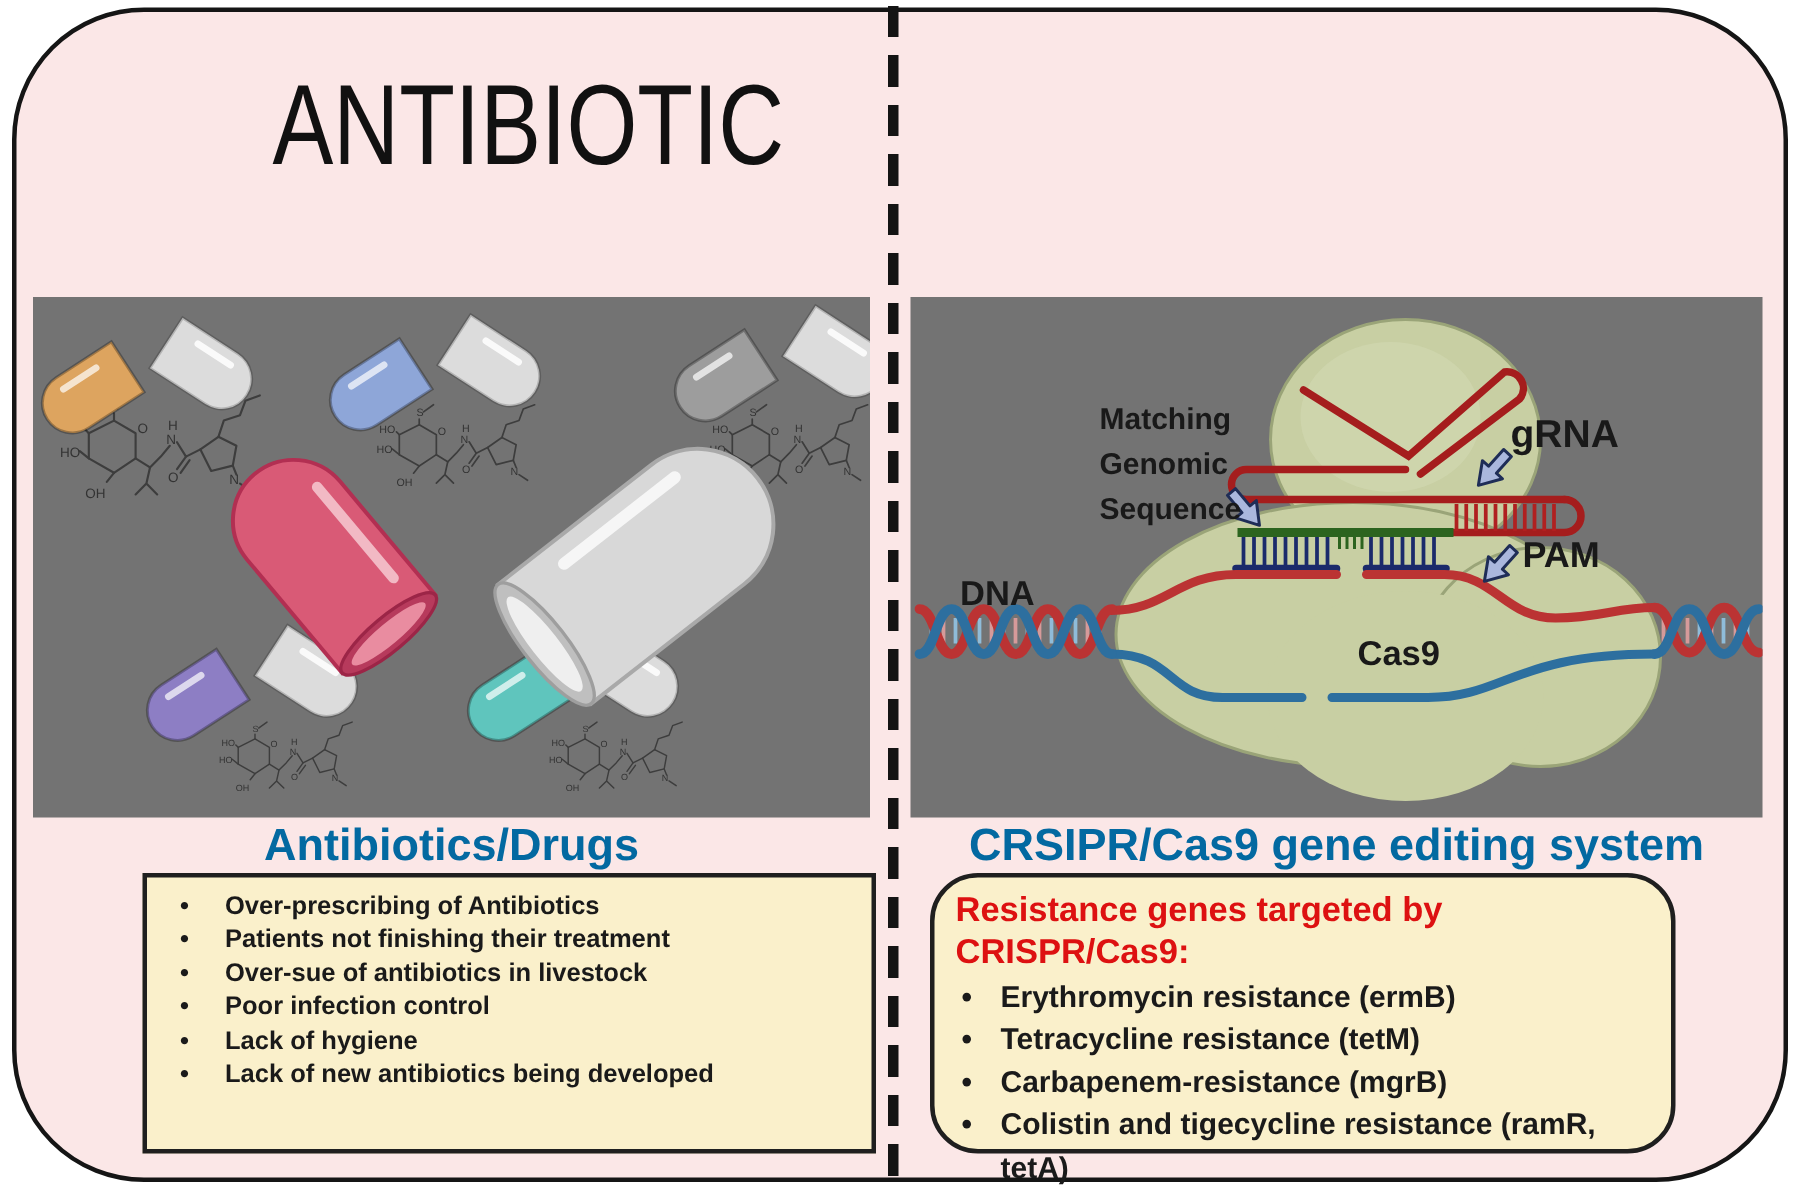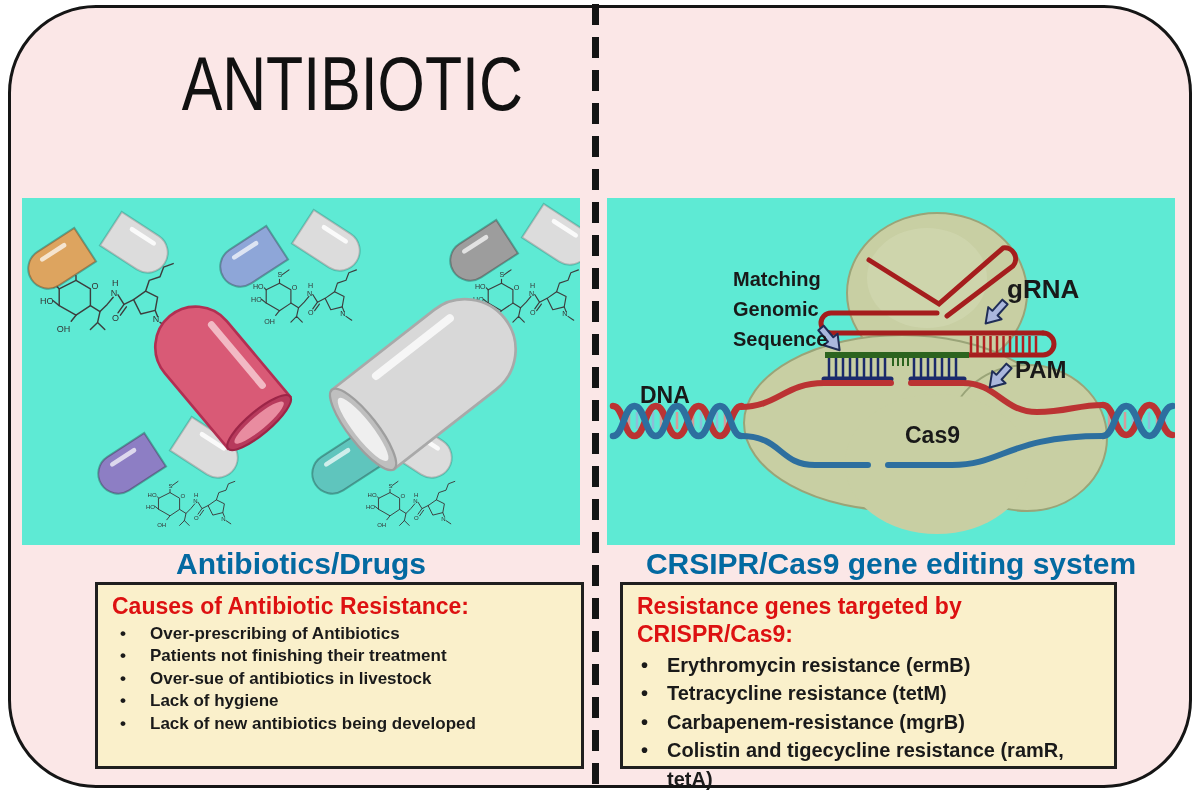--- a/index.html
+++ b/index.html
@@ -9,31 +9,31 @@
   .divider{position:absolute;left:592px;top:4px;bottom:4px;width:7px;
            background:repeating-linear-gradient(180deg,#141414 0 21px,transparent 21px 33px);}
   .title-left{position:absolute;left:72px;top:44px;width:560px;text-align:center;
               font-size:76px;line-height:80px;color:#111;white-space:nowrap;}
   .title-right{position:absolute;left:598px;top:40px;width:430px;text-align:center;
                font-size:76px;line-height:84px;color:#111;white-space:nowrap;}
   .tscale{display:inline-block;transform:scaleX(.8);transform-origin:center;}
   .strikewrap{position:relative;}
   .strike{position:absolute;left:50%;transform:translateX(-50%);top:37px;width:418px;height:9px;
           background:repeating-linear-gradient(90deg,#e32020 0 14px,transparent 14px 22px);}
-  .panel{position:absolute;top:198px;height:347px;background:#5eead4;text-align:center;}
+  .panel{position:absolute;top:198px;height:347px;background:#737373;text-align:center;}
   .panel-left{left:22px;width:558px;}
   .panel-right{left:607px;width:568px;}
   .caption{position:absolute;top:547px;height:34px;font-size:30px;line-height:34px;
            font-weight:bold;color:#0369a1;text-align:center;white-space:nowrap;}
   .caption-left{left:22px;width:558px;}
   .caption-right{left:607px;width:568px;}
   .box{position:absolute;top:582px;height:187px;background:#faf0cb;border:3px solid #1f1f1f;
        box-sizing:border-box;padding:5px 14px;}
   .box-left{left:95px;width:489px;}
-  .box-right{left:620px;width:497px;}
+  .box-right{left:620px;width:497px;border-radius:32px;}
   .box-title{font-size:23px;font-weight:bold;color:#dd1111;line-height:28px;margin-top:2px;}
   .box ul{list-style:none;margin:3px 0 0 0;padding:0;}
   .box li{position:relative;font-weight:bold;color:#1a1a1a;}
   .box-left li{font-size:17px;line-height:22.4px;padding-left:38px;}
   .box-right li{font-size:20px;line-height:28.4px;padding-left:30px;}
   .box li::before{content:"\2022";position:absolute;left:8px;}
   .box-right li::before{left:4px;}
   svg{display:block;}
   .lbl{font-family:"Liberation Sans",sans-serif;font-weight:bold;fill:#191919;}
   .mtx{font-family:"Liberation Sans",sans-serif;font-size:7.5px;fill:#333;}
@@ -239,25 +239,25 @@
       <text class="lbl" x="408" y="180" font-size="24">PAM</text>
       <text class="lbl" x="33" y="205" font-size="23">DNA</text>
       <text class="lbl" x="298" y="245" font-size="23">Cas9</text>
     </svg>
   </div>
 
   <div class="caption caption-left">Antibiotics/Drugs</div>
   <div class="caption caption-right">CRSIPR/Cas9 gene editing system</div>
 
   <div class="box box-left">
-    <div class="box-title">Causes of Antibiotic Resistance:</div>
     <ul>
       <li>Over-prescribing of Antibiotics</li>
       <li>Patients not finishing their treatment</li>
       <li>Over-sue of antibiotics in livestock</li>
+      <li>Poor infection control</li>
       <li>Lack of hygiene</li>
       <li>Lack of new antibiotics being developed</li>
     </ul>
   </div>
 
   <div class="box box-right">
     <div class="box-title">Resistance genes targeted by CRISPR/Cas9:</div>
     <ul>
       <li>Erythromycin resistance (ermB)</li>
       <li>Tetracycline resistance (tetM)</li>

